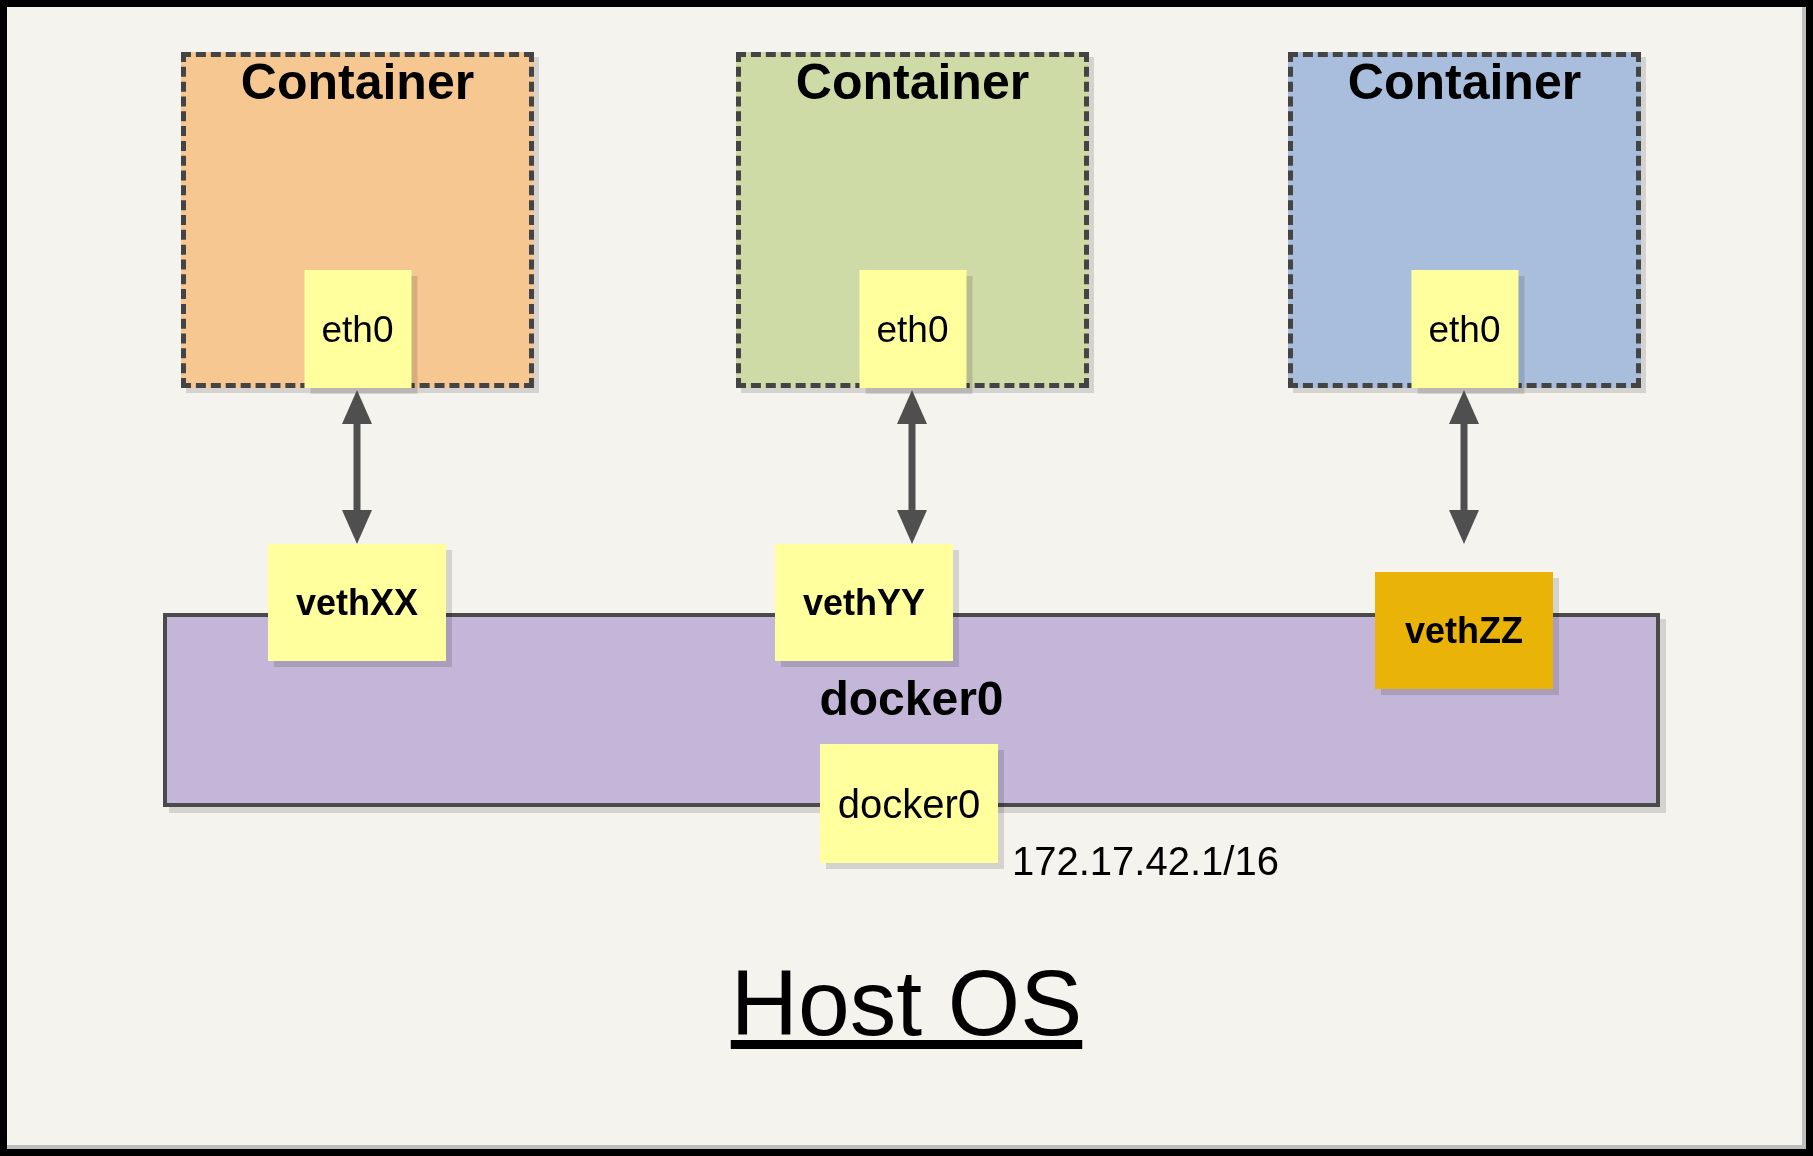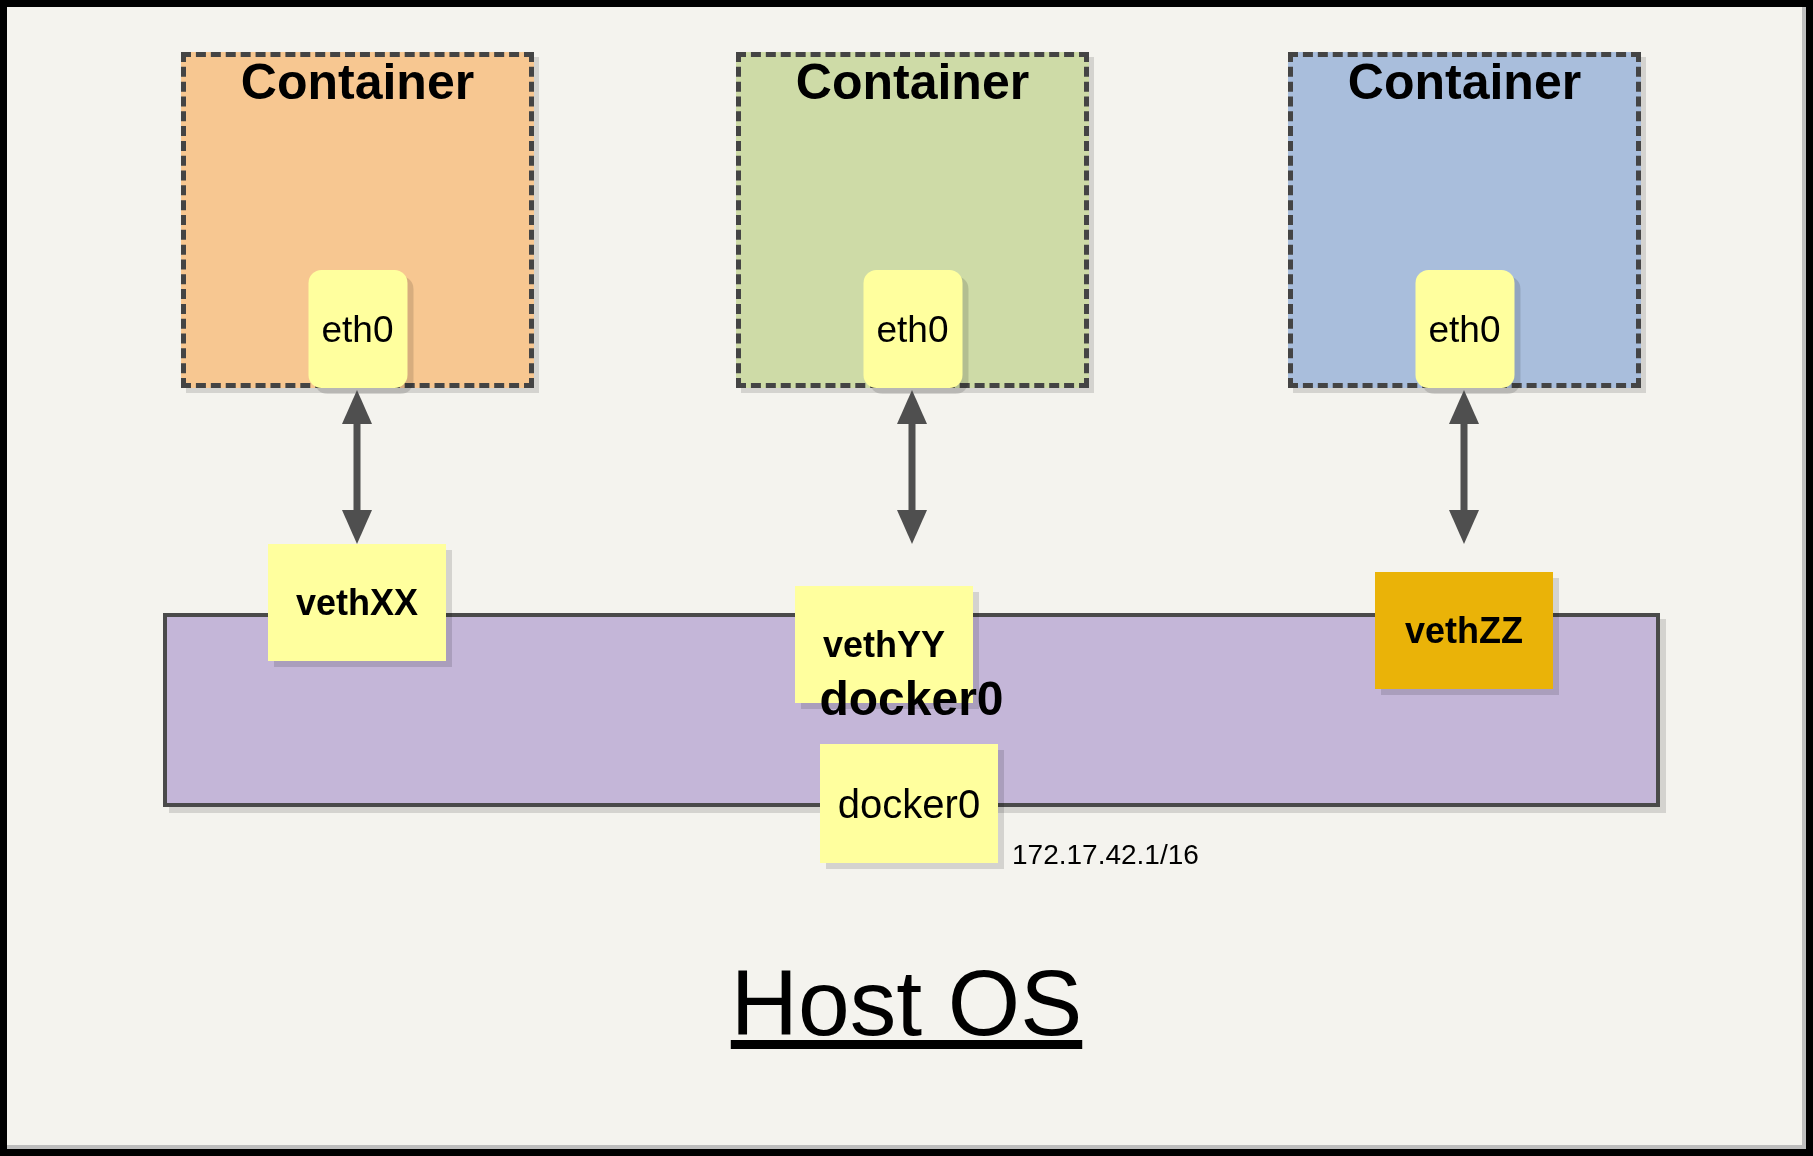--- a/index.html
+++ b/index.html
@@ -19,25 +19,24 @@
     position:absolute;top:45px;width:353px;height:336px;
     box-sizing:border-box;border:5px dashed #444;
     box-shadow:5px 5px 0 rgba(0,0,0,0.13);
     display:flex;align-items:flex-start;justify-content:center;
     z-index:1;
   }
   .c1{left:174px;} .c2{left:729px;} .c3{left:1281px;}
   .container-label{font-size:50px;font-weight:700;line-height:1;}
   .eth-box{
     position:absolute;left:50%;transform:translateX(-50%);bottom:-5px;
-    width:99px;height:118px;
+    width:107px;height:118px;
     box-shadow:6px 6px 0 rgba(0,0,0,0.13);
     display:flex;align-items:center;justify-content:center;
     z-index:2;
-    border-radius:13px;
   }
   .eth-label{font-size:37px;line-height:1;}
   
   .arrow{position:absolute;top:383px;z-index:1;}
   .a1{left:332px;} .a2{left:887px;} .a3{left:1439px;}
   
   .bridge-bar{
     position:absolute;left:156px;top:606px;width:1497px;height:194px;
     box-sizing:border-box;border:4px solid #4a4a4a;
     box-shadow:6px 6px 0 rgba(0,0,0,0.13);
@@ -48,32 +47,32 @@
     text-align:center;font-size:48px;font-weight:700;line-height:1;
     z-index:2;
   }
   .veth-box{
     position:absolute;top:537px;width:178px;height:117px;
     box-shadow:6px 6px 0 rgba(0,0,0,0.13);
     display:flex;align-items:center;justify-content:center;
     z-index:2;
     font-weight:bold;
   }
-  .v1{left:261px;} .v2{left:788px;margin-top:42px;} .v3{left:1368px;}
+  .v1{left:261px;} .v2{left:768px;} .v3{left:1368px;}
   .veth-label{font-size:36px;line-height:1;}
   .docker0-box{
     position:absolute;left:813px;top:737px;width:178px;height:119px;
     box-shadow:6px 6px 0 rgba(0,0,0,0.13);
     display:flex;align-items:center;justify-content:center;
     z-index:2;
   }
   .docker0-box-label{font-size:40px;line-height:1;}
   .ip-label{
     position:absolute;left:1005px;top:834px;
-    font-size:28px;line-height:1;z-index:2;
+    font-size:40px;line-height:1;z-index:2;
   }
   .host-label{
     position:absolute;left:0;top:948px;width:1799px;
     text-align:center;font-size:93px;line-height:1.05;
     z-index:1;
     text-decoration:underline;
   }
 </style>
 </head>
 <body>

